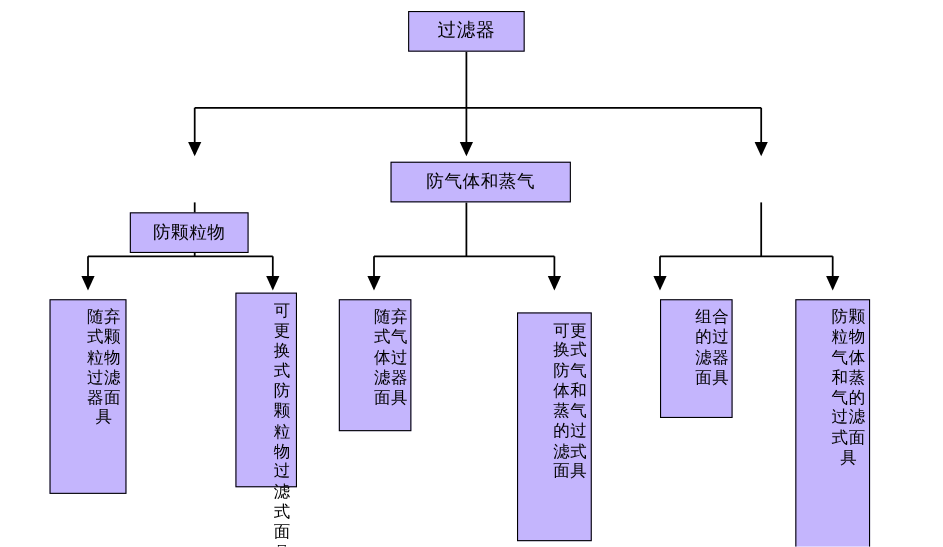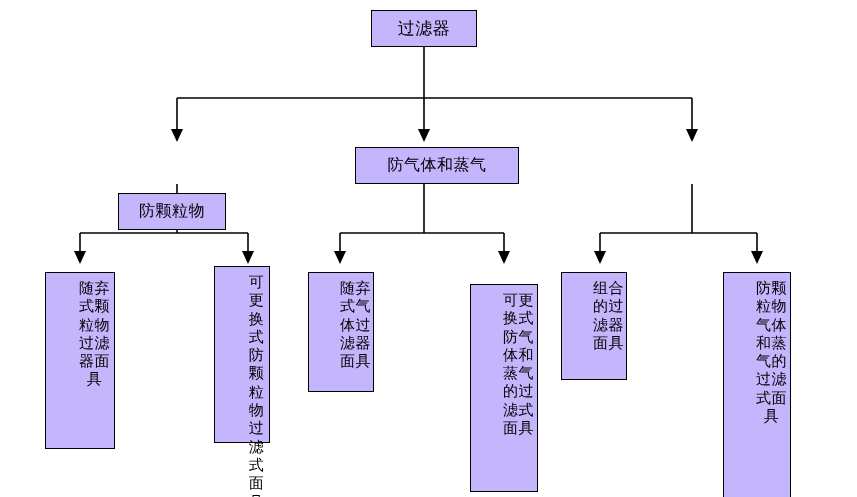--- a/index.html
+++ b/index.html
@@ -124,21 +124,21 @@
   </div>
 
   <div class="node leaf" style="left:308px; top:272px; width:66px; height:120px;">
     <span class="txt">随弃式气体过滤器面具</span>
   </div>
 
   <div class="node leaf" style="left:470px; top:272px; width:68px; height:208px;margin-top:12px;">
     <span class="txt">可更换式防气体和蒸气的过滤式面具</span>
   </div>
 
-  <div class="node leaf" style="left:561px; top:272px; width:66px; height:108px;">
+  <div class="node leaf" style="left:600px; top:272px; width:66px; height:108px;">
     <span class="txt">组合的过滤器面具</span>
   </div>
 
   <div class="node leaf" style="left:723px; top:272px; width:68px; height:261px;">
     <span class="txt">防颗粒物气体和蒸气的过滤式面具</span>
   </div>
 
 </div>
 
 </body></html>

